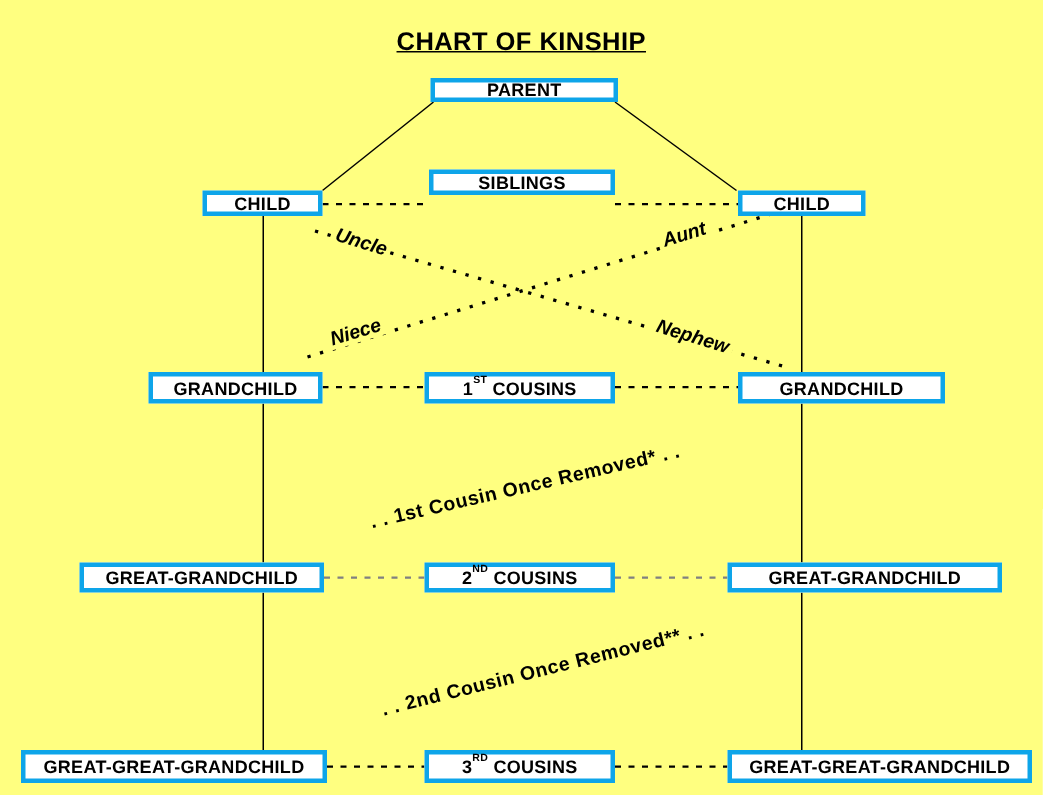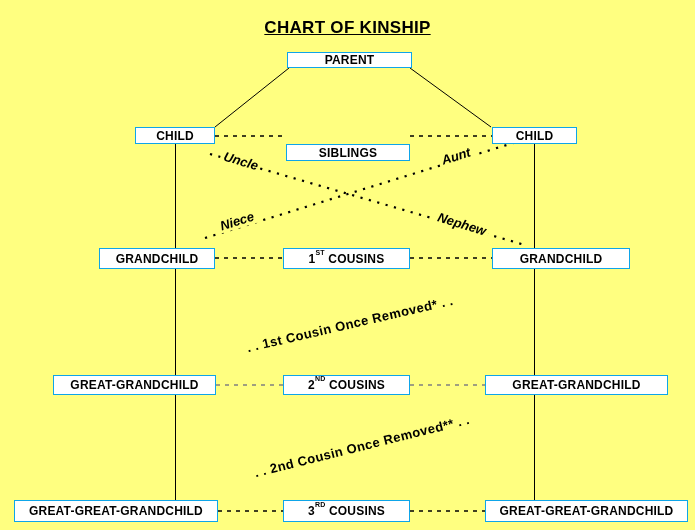--- a/index.html
+++ b/index.html
@@ -8,21 +8,21 @@
     position:relative;
     width:695px;height:530px;
     background:#FFFF80;
     overflow:hidden;
   }
   .lines{position:absolute;left:0;top:0;width:695px;height:530px;z-index:1;}
   .kbox{
     position:absolute;
     box-sizing:border-box;
     background:#FFFFFF;
-    border:1px solid #0ea5e9;
+    border:3px solid #0ea5e9;
     display:flex;align-items:center;justify-content:center;
     font-weight:bold;
     font-size:12px;
     color:#000000;
     letter-spacing:0.2px;
     white-space:nowrap;
     z-index:2;
   }
   .kbox .sup{
     font-size:7px;
@@ -93,21 +93,21 @@
 
   <div class="page-title">CHART OF KINSHIP</div>
 
   <div class="kbox" style="left:287px;top:52px;width:125px;height:16px;">
     <span>PARENT</span>
   </div>
 
   <div class="kbox" style="left:135px;top:127px;width:80px;height:17px;">
     <span>CHILD</span>
   </div>
-  <div class="kbox" style="left:286px;top:144px;width:124px;height:17px;">
+  <div class="kbox" style="left:286px;top:113px;width:124px;height:17px;">
     <span>SIBLINGS</span>
   </div>
   <div class="kbox" style="left:492px;top:127px;width:85px;height:17px;">
     <span>CHILD</span>
   </div>
 
   <div class="kbox" style="left:99px;top:248px;width:116px;height:21px;">
     <span>GRANDCHILD</span>
   </div>
   <div class="kbox" style="left:283px;top:248px;width:127px;height:21px;">

